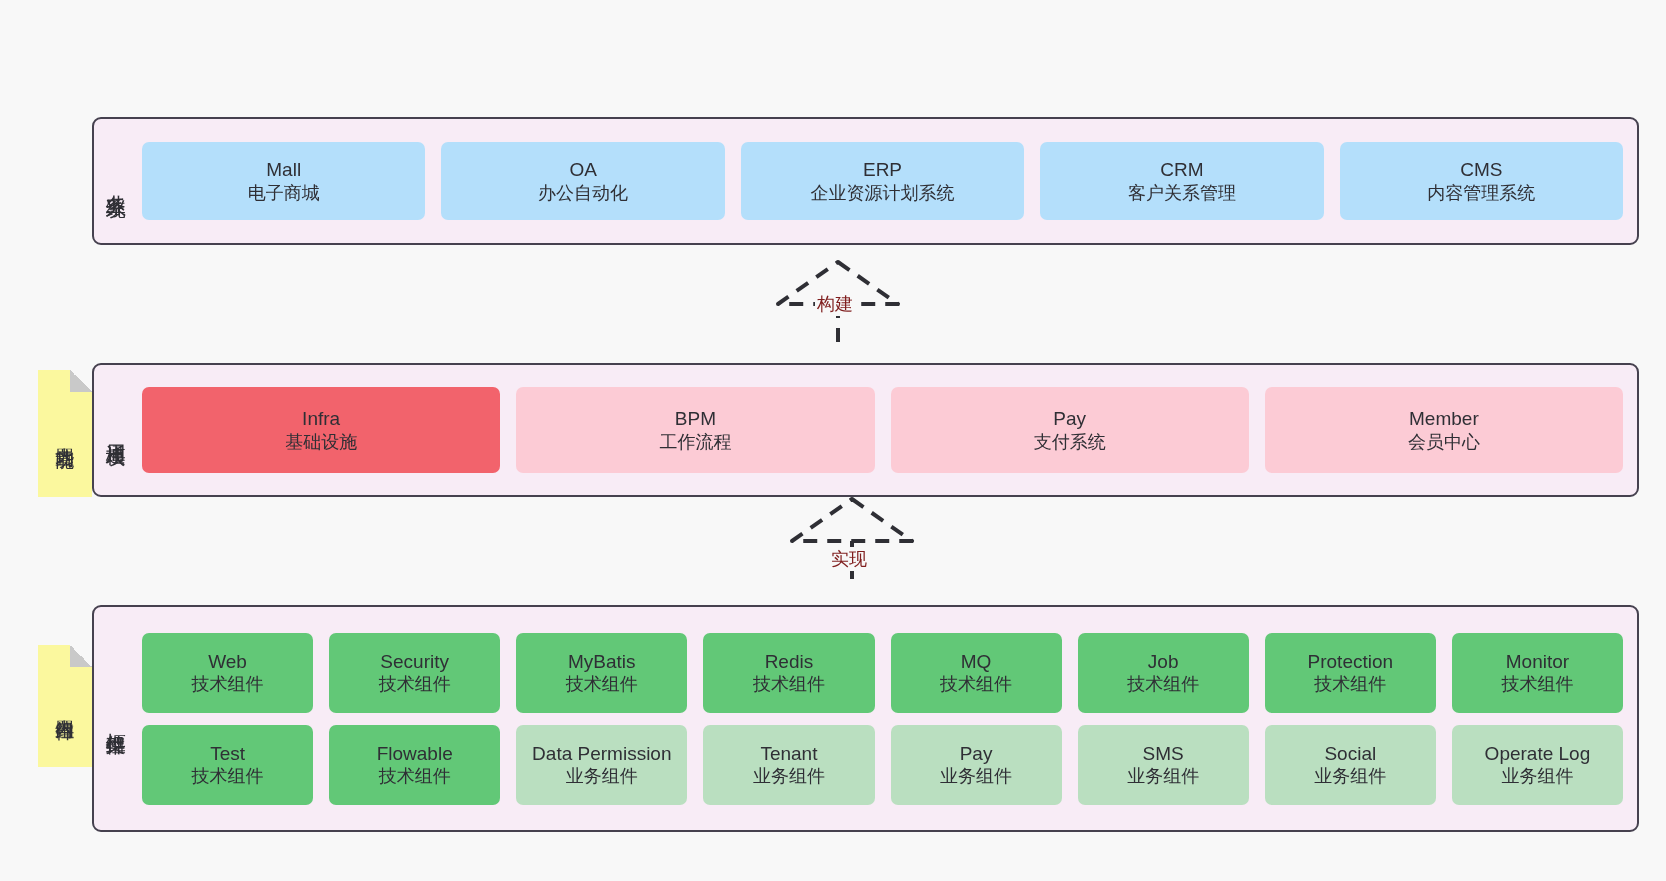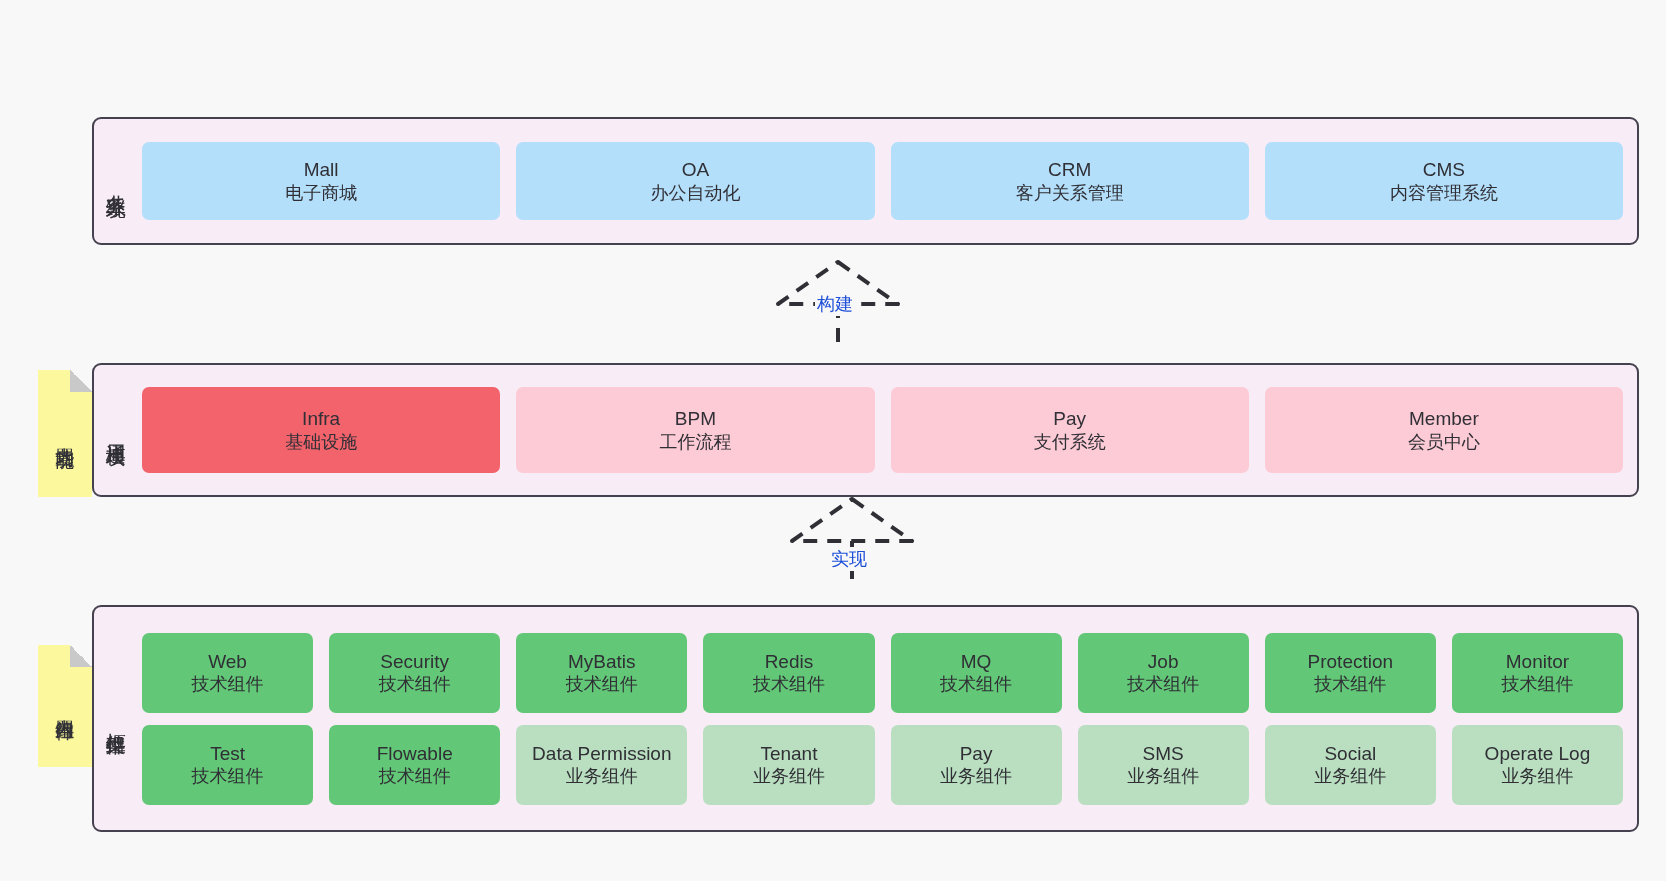--- a/index.html
+++ b/index.html
@@ -117,21 +117,21 @@
   }
   #note-modules   { left: 38px; top: 370px; height: 127px; }
   #note-framework { left: 38px; top: 645px; height: 122px; }
 
   
   .arrow { position: absolute; }
   .arrow svg { display: block; overflow: visible; }
   .arrow-label {
     position: absolute;
     font-size: 18px;
-    color: #1d4ed8;
+    color: #7f1d1d;
     background: #f8f8f8;
     padding: 0 2px;
     white-space: nowrap;
     user-select: none;
   }
   #arrow-build   { left: 763px; top: 262px; width: 150px; height: 82px; }
   #arrow-build   .arrow-label { left: 52px; top: 30px; }
   #arrow-impl    { left: 777px; top: 499px; width: 150px; height: 82px; }
   #arrow-impl    .arrow-label { left: 52px; top: 48px; }
 </style>
@@ -146,20 +146,24 @@
       <div class="row">
         <div class="card sk-blue h-biz">
           <span class="c-name">Mall</span>
           <span class="c-sub">电子商城</span>
         </div>
         <div class="card sk-blue h-biz">
           <span class="c-name">OA</span>
           <span class="c-sub">办公自动化</span>
         </div>
         <div class="card sk-blue h-biz">
+          <span class="c-name">ERP</span>
+          <span class="c-sub">企业资源计划系统</span>
+        </div>
+        <div class="card sk-blue h-biz">
           <span class="c-name">CRM</span>
           <span class="c-sub">客户关系管理</span>
         </div>
         <div class="card sk-blue h-biz">
           <span class="c-name">CMS</span>
           <span class="c-sub">内容管理系统</span>
         </div>
       </div>
     </div>
   </div>

